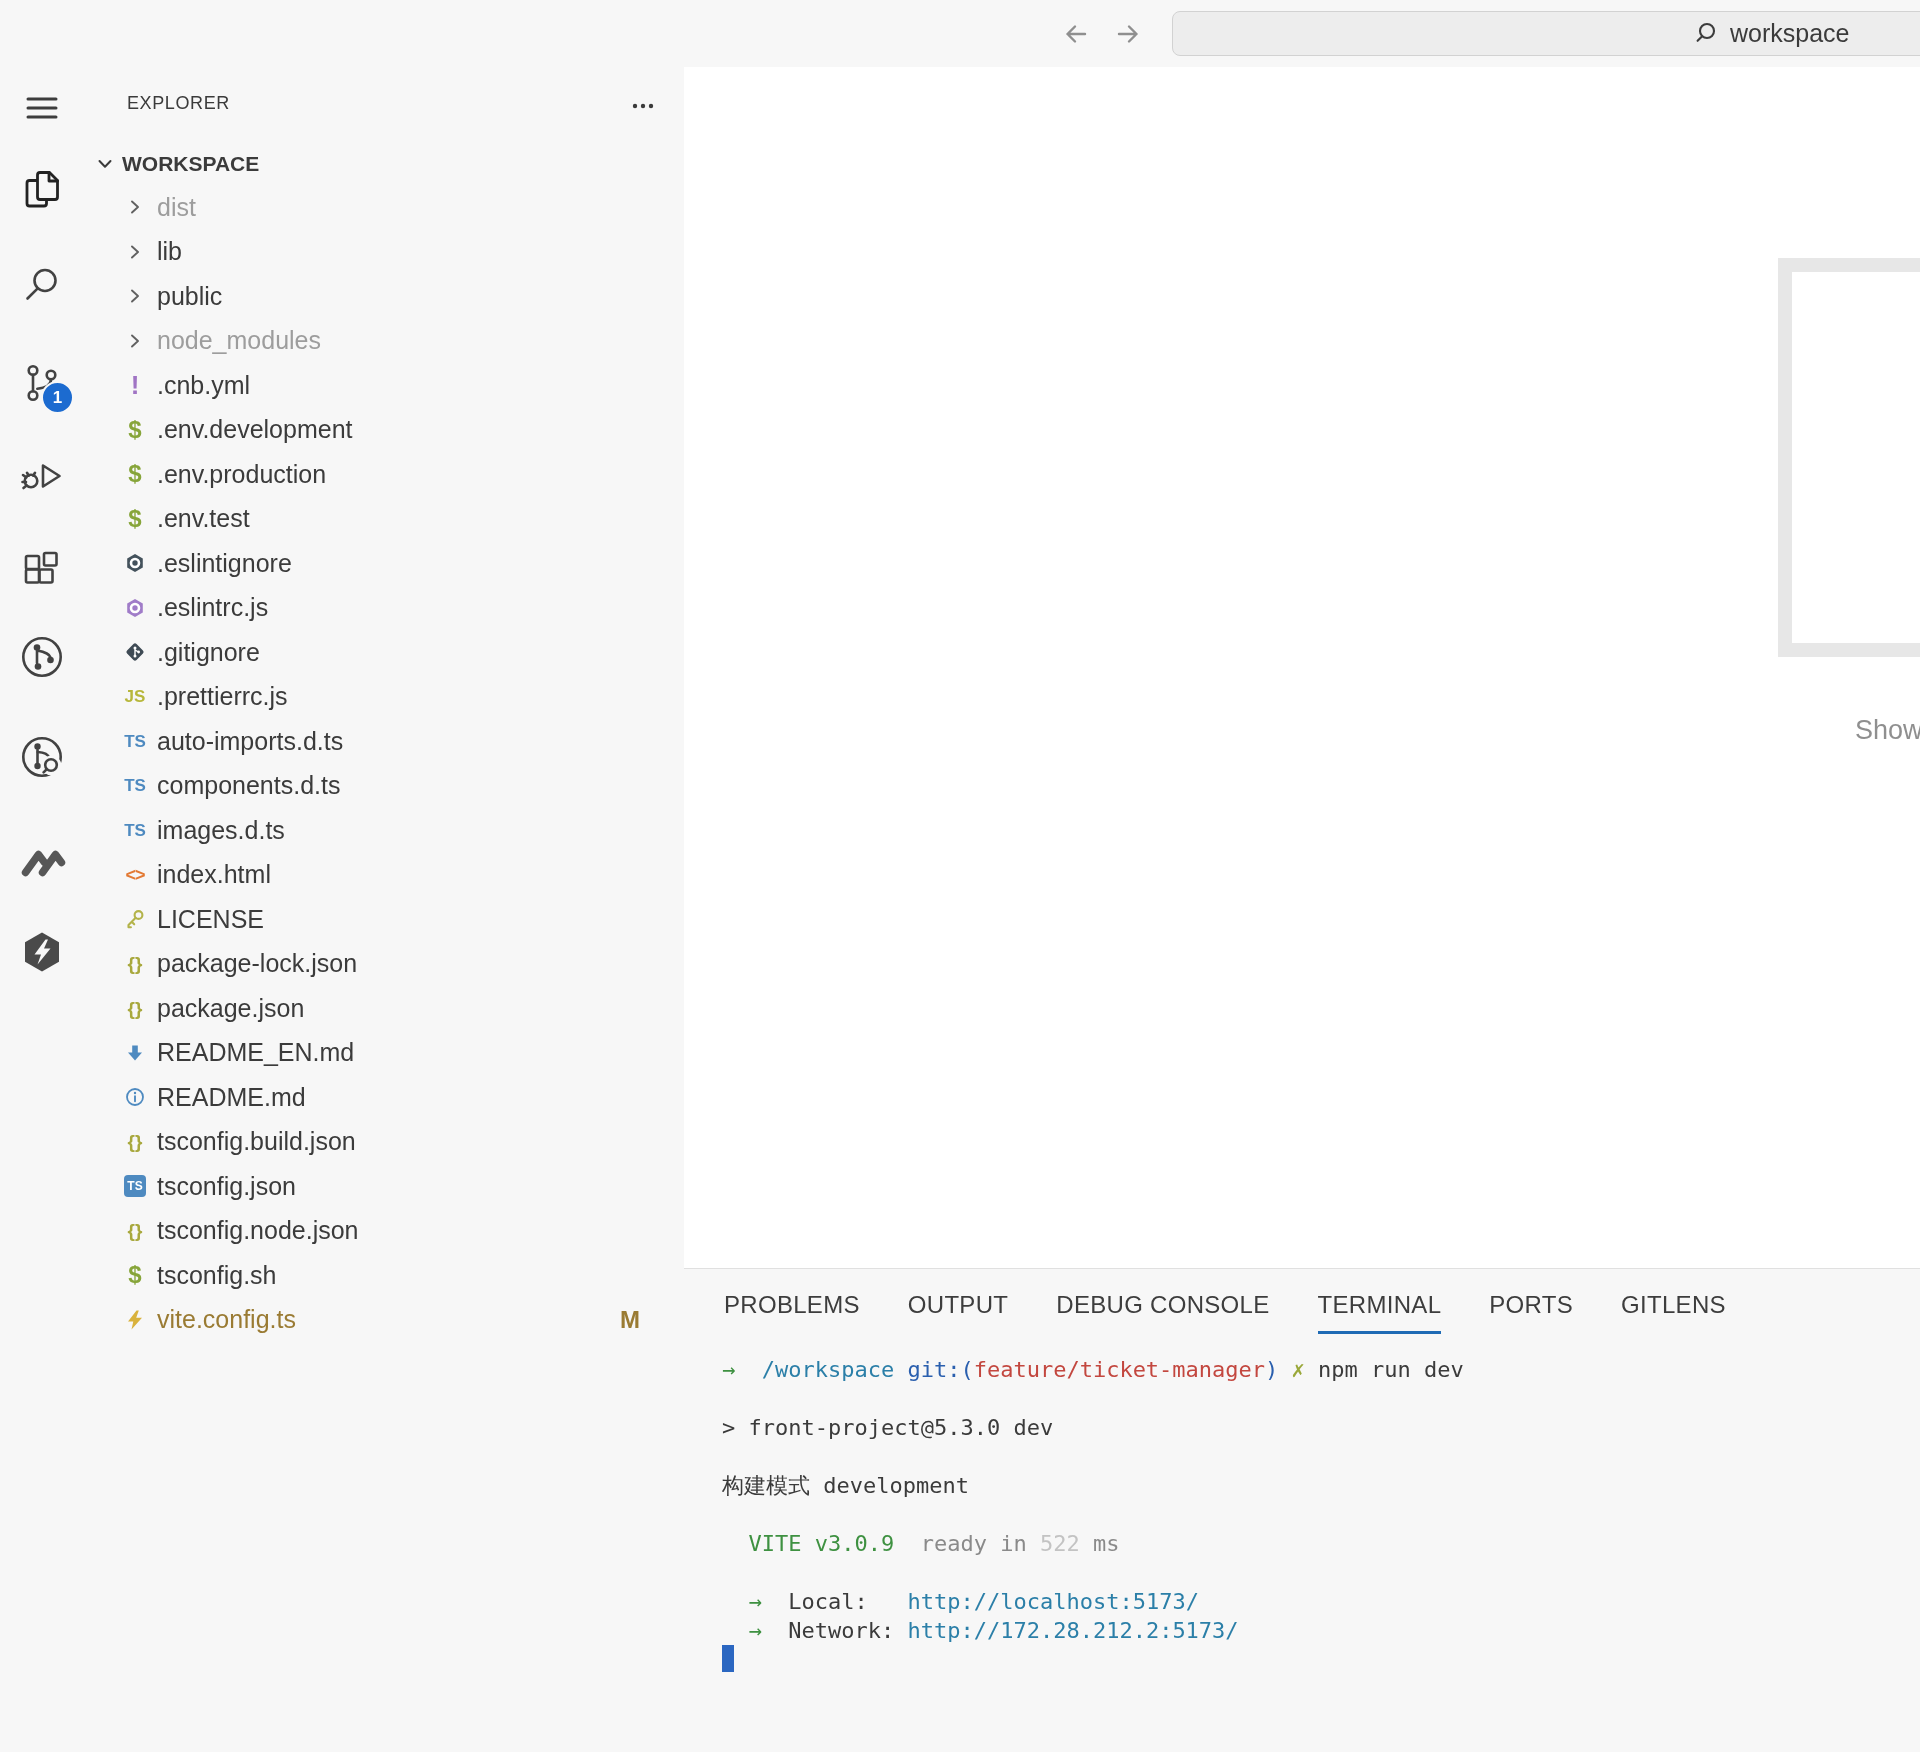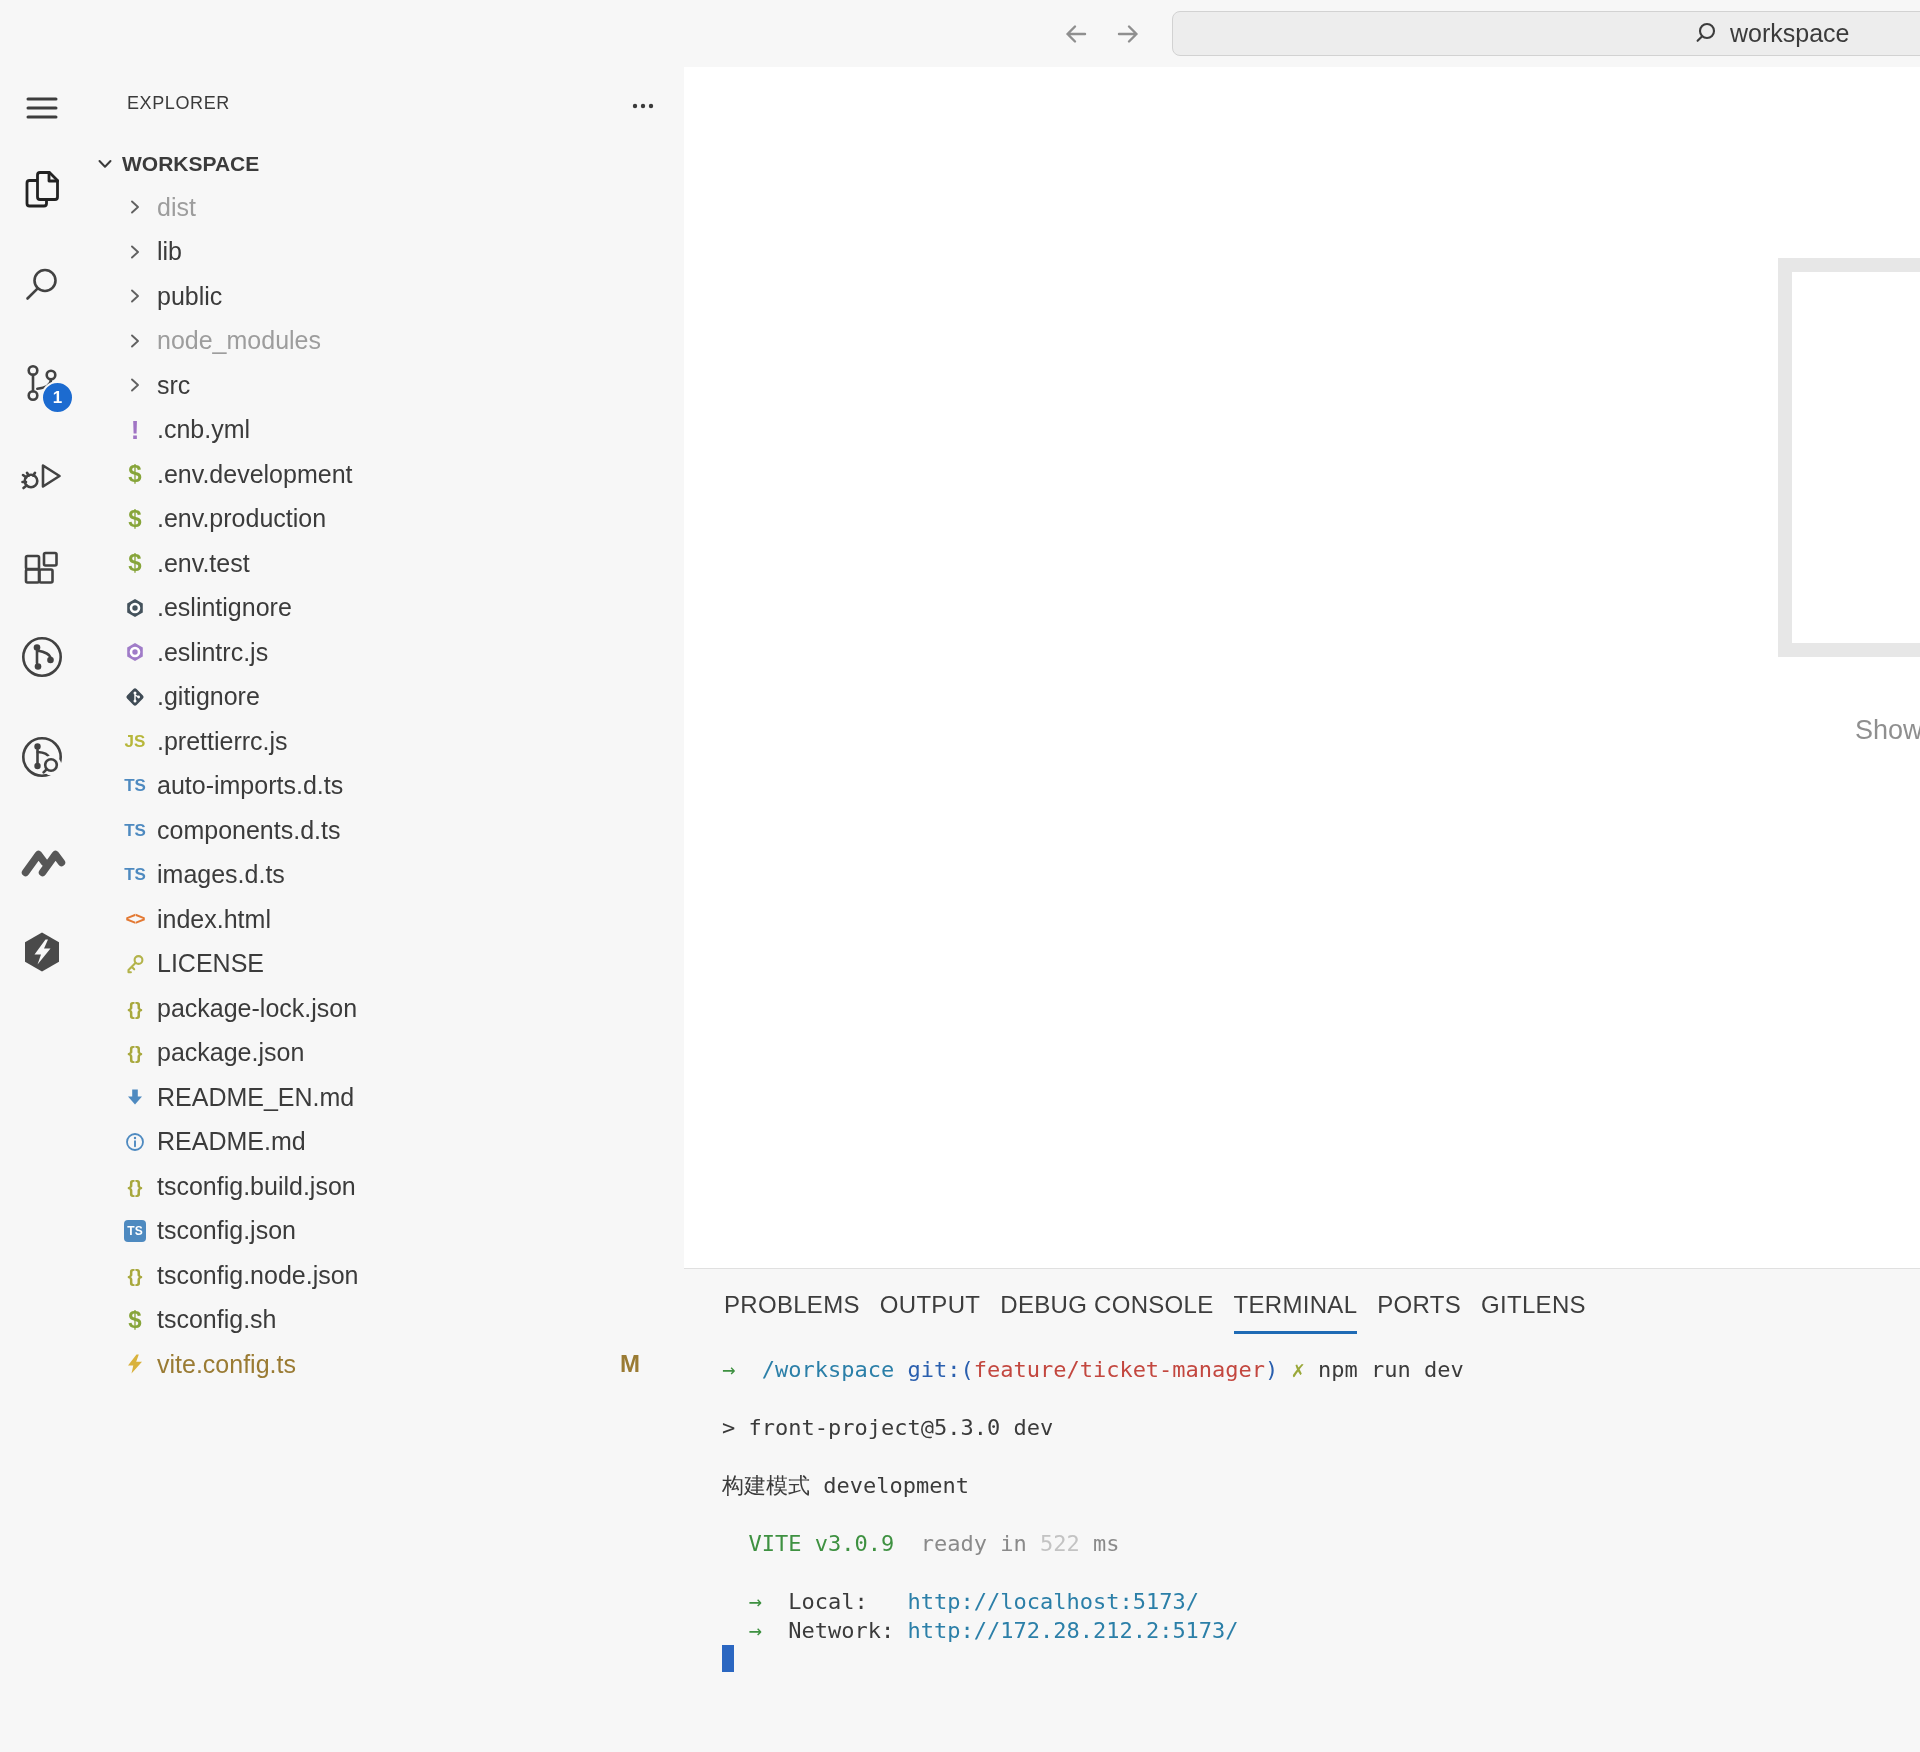--- a/index.html
+++ b/index.html
@@ -43,21 +43,21 @@
             font-weight:bold;display:flex;align-items:center;justify-content:center}
   
   .main{position:absolute;left:684px;top:67px;right:0;bottom:0;overflow:hidden}
   .editor{position:absolute;left:0;top:0;right:0;height:1201px;background:#fff;overflow:hidden}
   .preview-frame{position:absolute;left:1094px;top:191px;width:420px;height:371px;
                  border:14px solid #e7e7e7;background:#fff}
   .show-more{position:absolute;left:1171px;top:648px;font-size:27px;color:#8f8f8f;white-space:nowrap}
   
   .panel{position:absolute;left:0;top:1201px;right:0;bottom:0;background:#f7f7f7;
          border-top:1px solid #e0e0e0;overflow:hidden}
-  .tabs{position:absolute;left:40px;top:22px;display:flex;gap:20px}
+  .tabs{position:absolute;left:40px;top:22px;display:flex;gap:48px}
   .tab{font-size:24px;letter-spacing:.3px;color:#3d3d3d;padding-bottom:12px;
        border-bottom:3px solid transparent;cursor:pointer;white-space:nowrap}
   .tab.active{border-bottom-color:#1f6bb5}
   .terminal{position:absolute;left:38px;top:86px;font-family:"DejaVu Sans Mono","Liberation Mono",monospace;
             font-size:22px;line-height:29px}
   .tline{height:29px;white-space:pre}
   .c-green{color:#3e9141}.c-teal{color:#2b7fa8}.c-blue{color:#2a5fae}.c-red{color:#c3473f}
   .c-olive{color:#9aa83a}.c-dark{color:#3b3b3b}.c-gray{color:#8a8a8a}.c-lgray{color:#c3c3c3}
   .b{font-weight:normal}
   .cursor{display:inline-block;width:12px;height:27px;background:#2b67c1;vertical-align:-5px}
@@ -212,28 +212,20 @@
       <div class="row dimmed">
         <span class="icon">
           <svg viewBox="0 0 22 22" width="22" height="22" fill="none" stroke-linecap="round" stroke-linejoin="round">
             <path d="M8 5.5 14 11 8 16.5" stroke="#616161" stroke-width="1.9"></path>
           </svg>
         </span>
         <span class="label">node_modules</span>
       </div>
       <div class="row">
         <span class="icon">
-          <svg viewBox="0 0 22 22" width="22" height="22" fill="none" stroke-linecap="round" stroke-linejoin="round">
-            <path d="M8 5.5 14 11 8 16.5" stroke="#616161" stroke-width="1.9"></path>
-          </svg>
-        </span>
-        <span class="label">src</span>
-      </div>
-      <div class="row">
-        <span class="icon">
           <span class="gi gi-excl">!</span>
         </span>
         <span class="label">.cnb.yml</span>
       </div>
       <div class="row">
         <span class="icon">
           <span class="gi gi-dollar">$</span>
         </span>
         <span class="label">.env.development</span>
       </div>

